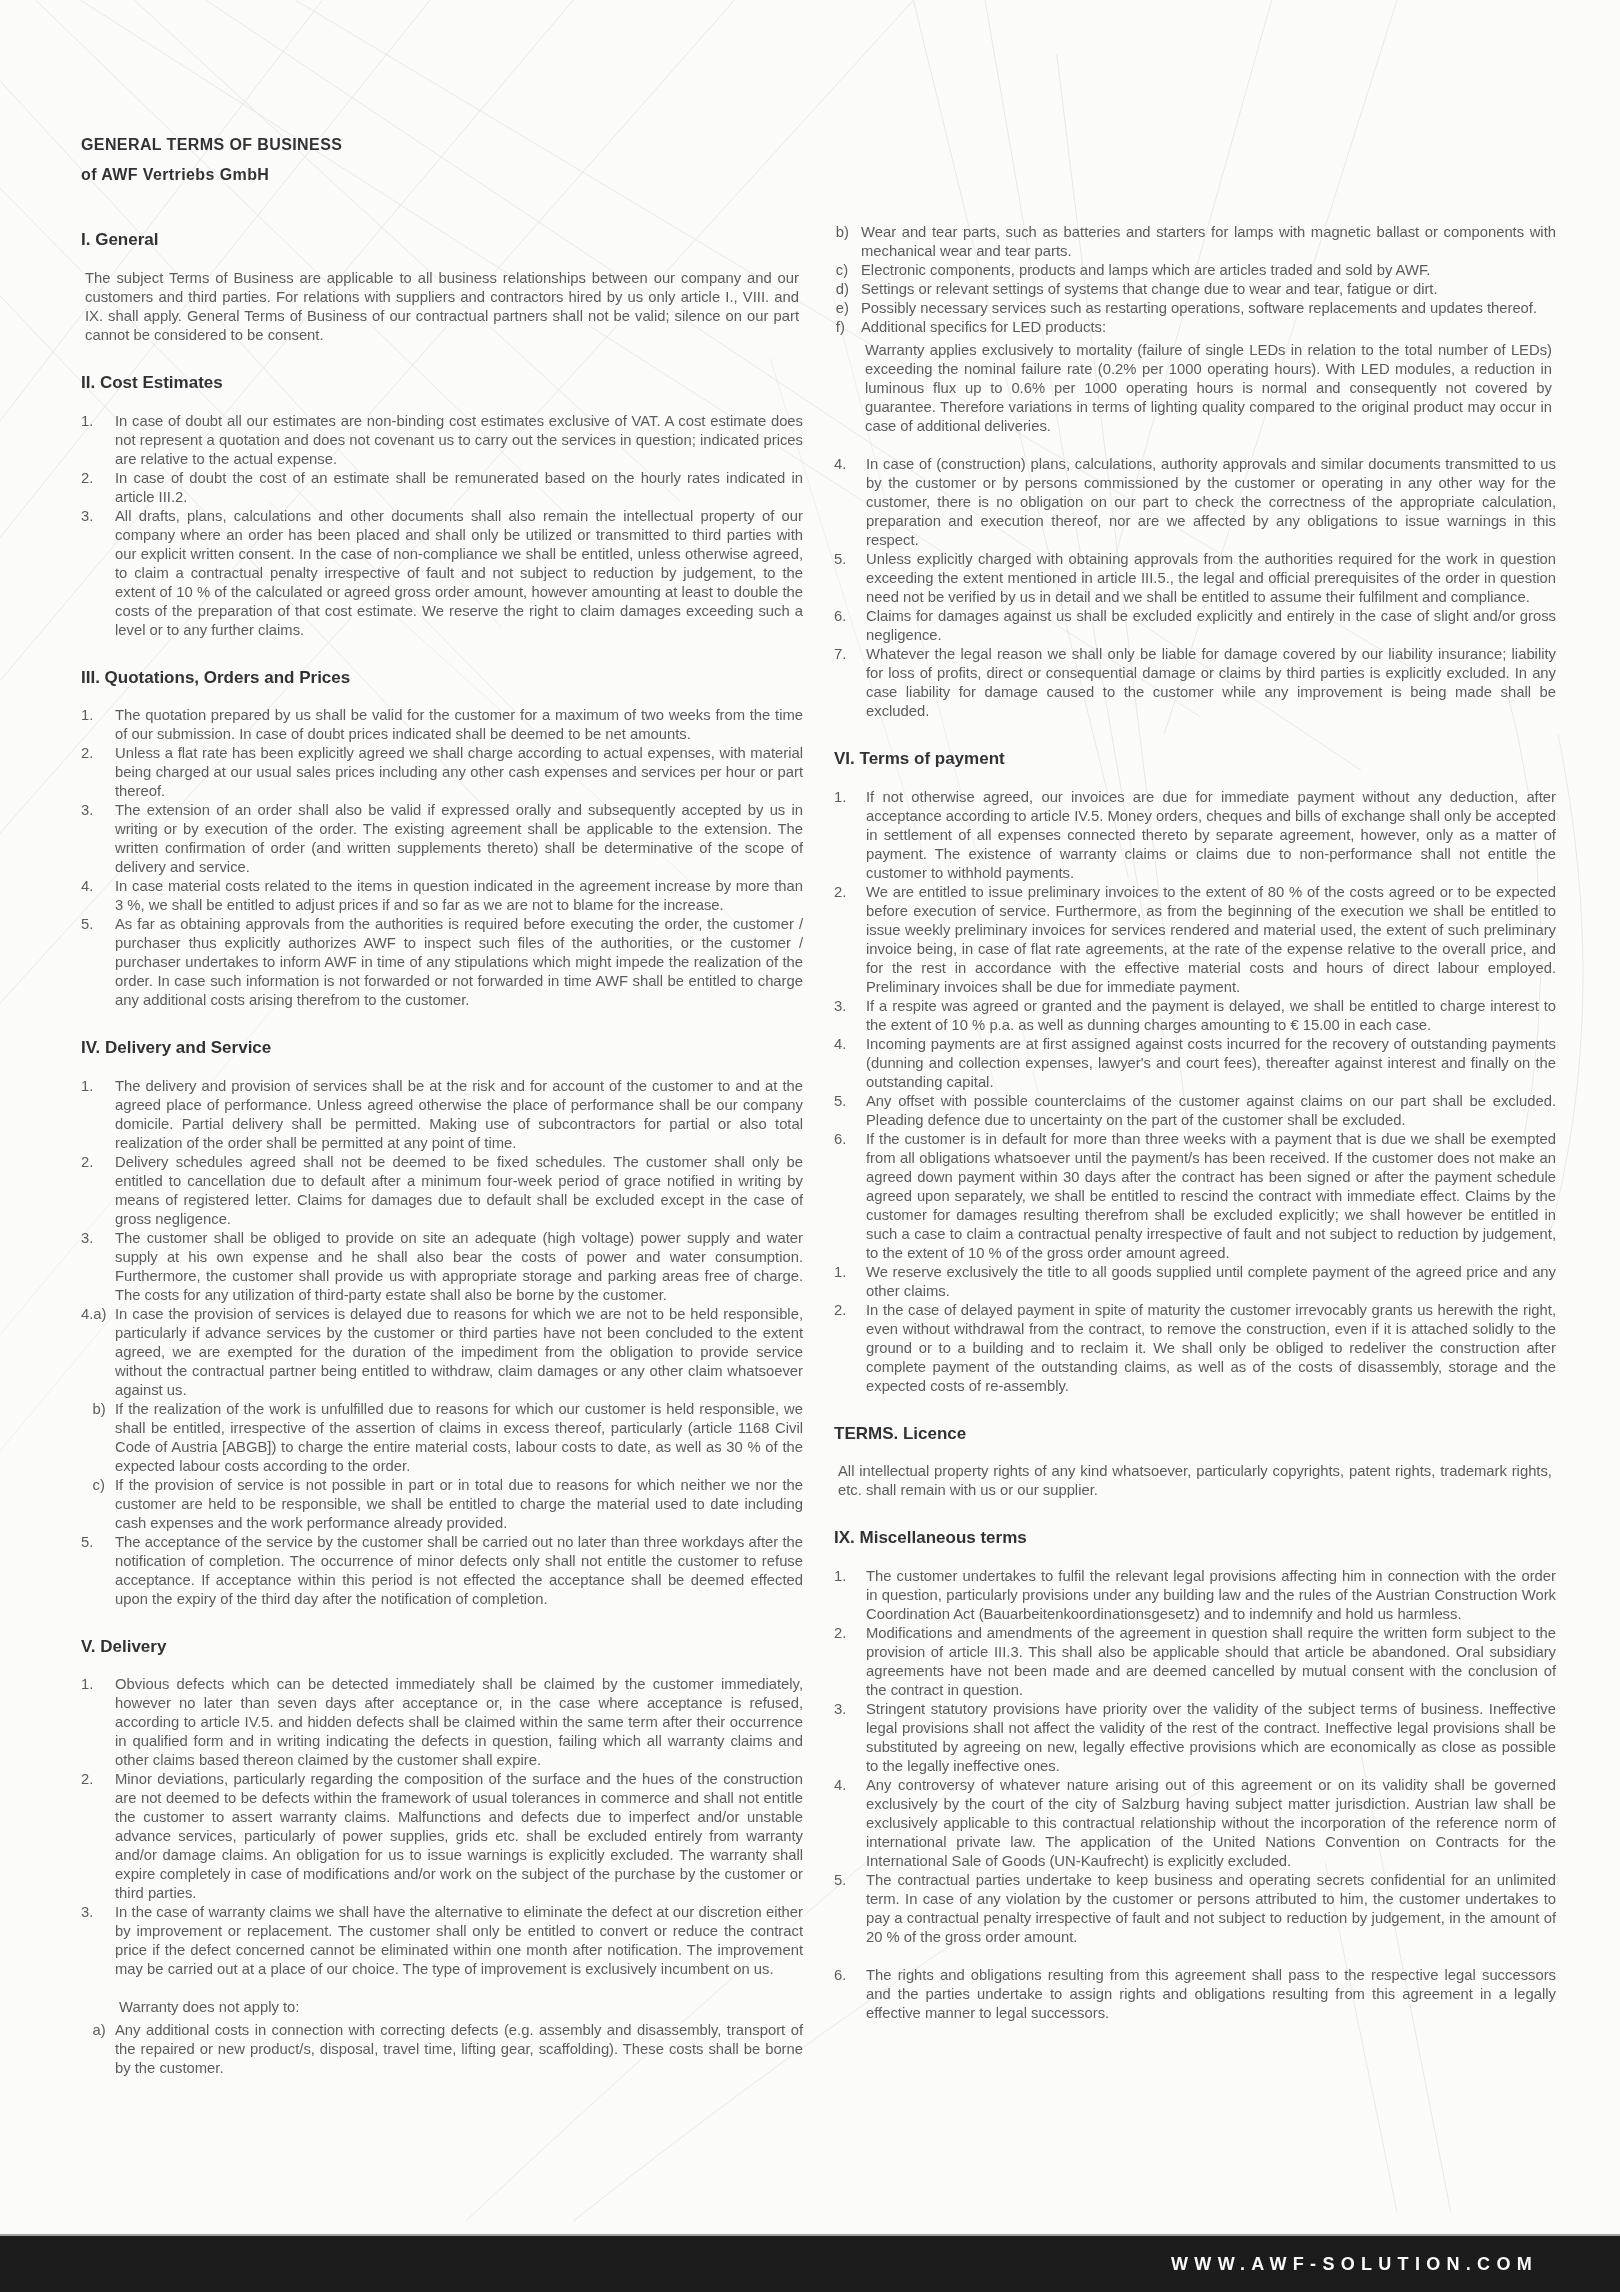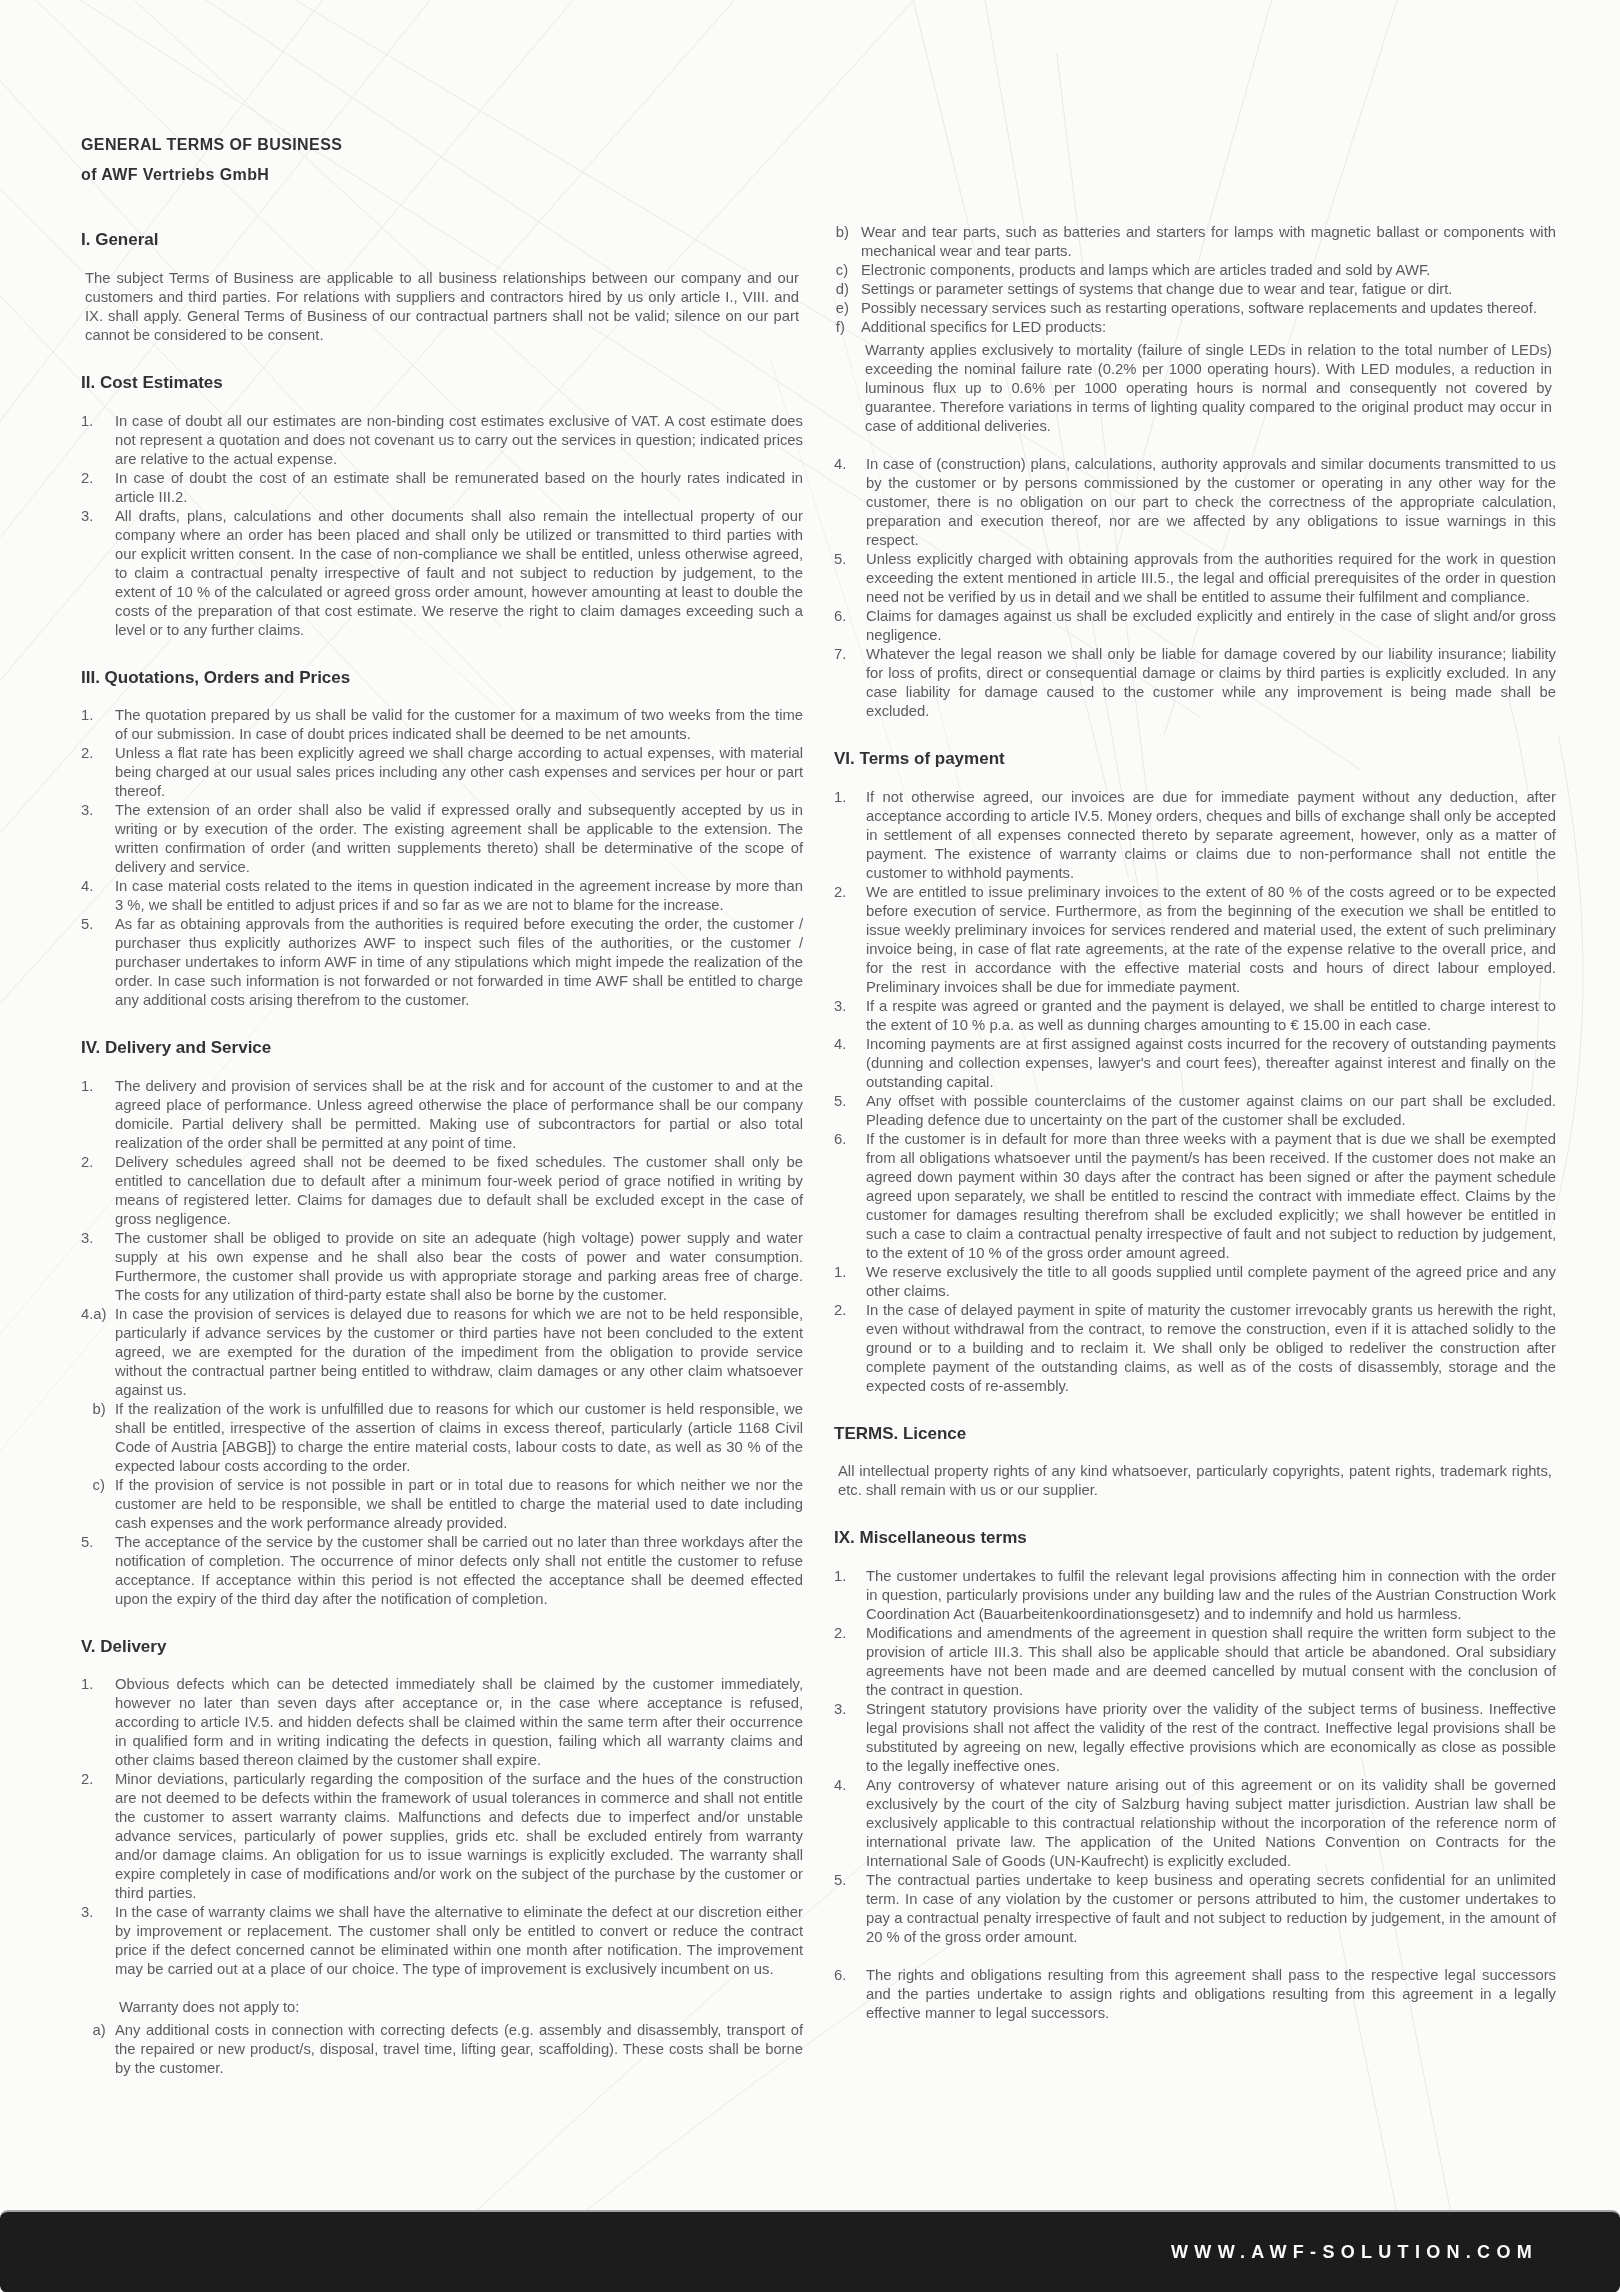--- a/index.html
+++ b/index.html
@@ -34,25 +34,25 @@
   .item{display:flex;margin:0;}
   .marker{flex:0 0 34px;width:34px;box-sizing:border-box;}
   .marker.letter{padding-left:11.6px;}
   .col-right .marker{flex-basis:32px;width:32px;}
   .col-right .marker.letter{padding-left:1.8px;flex-basis:27px;width:27px;}
   .item-text{flex:1 1 auto;text-align:justify;}
   .indent{padding-left:34px;}
   .col-right .indent{padding-left:27px;}
   .gap{margin-top:19px;}
   .footer-bar{
-    position:absolute;left:0;right:0;bottom:0;height:83px;
+    position:absolute;left:0;right:0;bottom:0;height:59px;
     background:var(--footer-bg,#1c1c1c);
     border-top:2.7px solid #a3a3a1;
     display:flex;align-items:center;justify-content:flex-end;
-    padding-right:82px;box-sizing:border-box;border-radius:8px;
+    padding-right:82px;box-sizing:border-box;
   }
   .footer-url{
     color:var(--footer-text,#fafafa);
     font-size:18px;font-weight:bold;letter-spacing:6.3px;
   }
 </style>
 </head>
 <body>
 
 <div class="page" style="--page-bg: #fbfbfa; --body-text: #5c5c5e; --heading-text: #323234; --footer-bg: #1c1c1c; --footer-text: #fafafa;">
@@ -189,21 +189,21 @@
           <div class="item">
             <span class="marker letter">b)</span>
             <span class="item-text">Wear and tear parts, such as batteries and starters for lamps with magnetic ballast or components with mechanical wear and tear parts.</span>
           </div>
           <div class="item">
             <span class="marker letter">c)</span>
             <span class="item-text">Electronic components, products and lamps which are articles traded and sold by AWF.</span>
           </div>
           <div class="item">
             <span class="marker letter">d)</span>
-            <span class="item-text">Settings or parameter settings of systems that change due to wear and tear, fatigue or dirt.</span>
+            <span class="item-text">Settings or relevant settings of systems that change due to wear and tear, fatigue or dirt.</span>
           </div>
           <div class="item">
             <span class="marker letter">e)</span>
             <span class="item-text">Possibly necessary services such as restarting operations, software replacements and updates thereof.</span>
           </div>
           <div class="item">
             <span class="marker letter">f)</span>
             <span class="item-text">Additional specifics for LED products:</span>
           </div>
           <p class="para indent">Warranty applies exclusively to mortality (failure of single LEDs in relation to the total number of LEDs) exceeding the nominal failure rate (0.2% per 1000 operating hours). With LED modules, a reduction in luminous flux up to 0.6% per 1000 operating hours is normal and consequently not covered by guarantee. Therefore variations in terms of lighting quality compared to the original product may occur in case of additional deliveries.</p>

